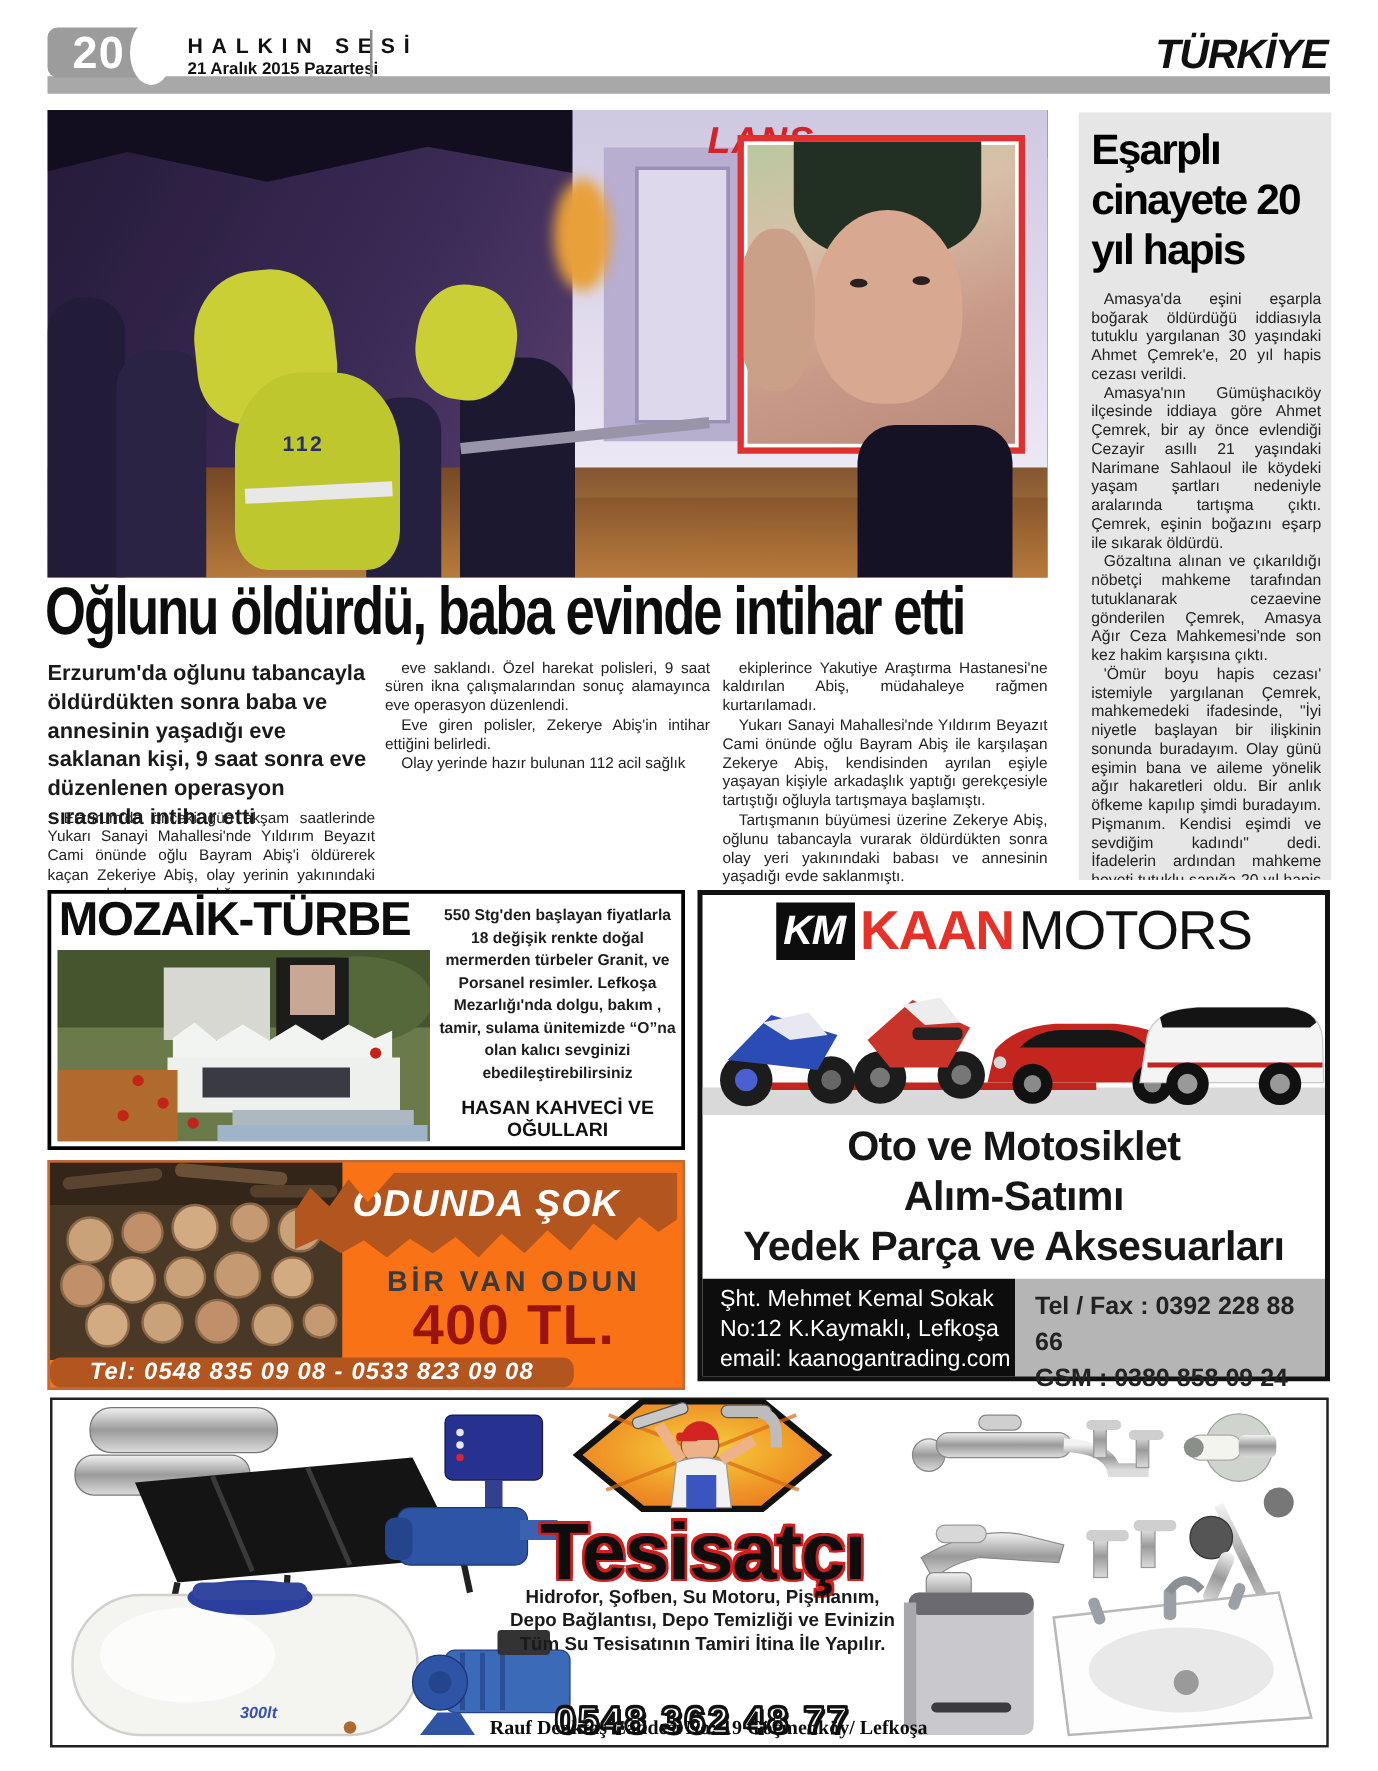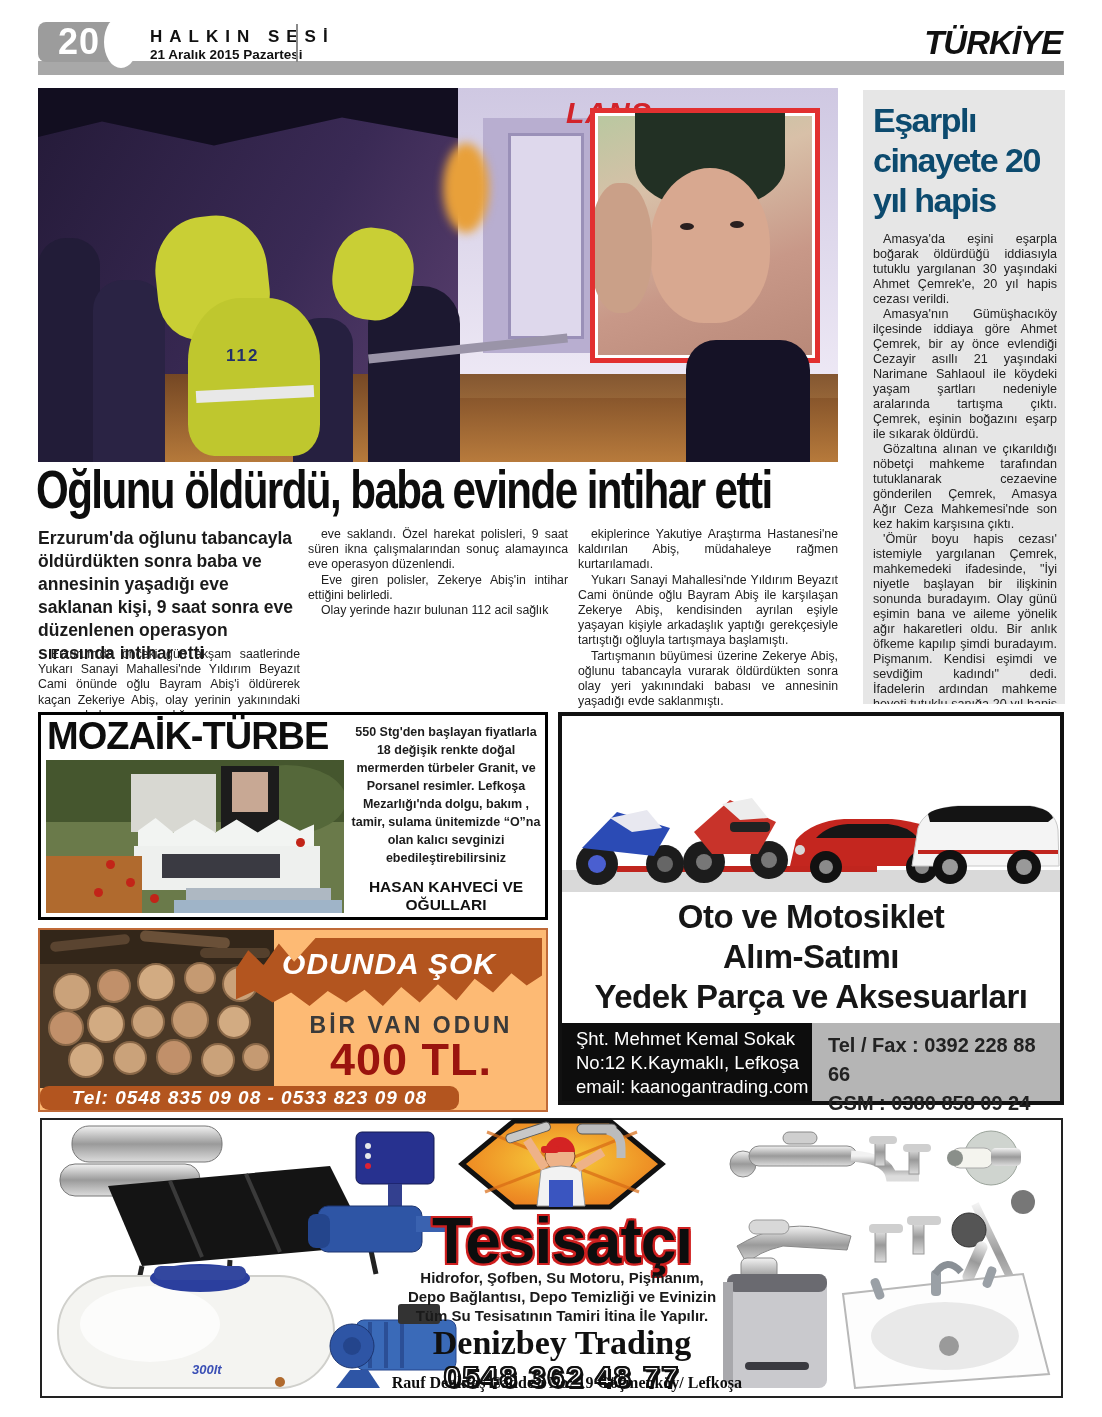--- a/index.html
+++ b/index.html
@@ -49,21 +49,21 @@
       transform:scaleX(0.78);transform-origin:left top;white-space:nowrap;color:#0d0d0d;}
   .lead{left:38px;top:527px;width:262px;font-size:17.5px;font-weight:800;line-height:23px;color:#1a1a1a;}
   .bodycol{font-size:12.3px;line-height:15.2px;text-align:justify;color:#222;}
   .bodycol p{margin:0;text-indent:13px;}
   .col1rest{left:38px;top:647px;width:262px;}
   .col2{left:308px;top:527px;width:260px;}
   .col3{left:578px;top:527px;width:260px;}
   
   .side-panel{left:863px;top:90px;width:202px;height:614px;background:#e6e6e6;
       padding:10px 8px 0 10px;box-sizing:border-box;overflow:hidden;}
-  .side-title{font-size:34px;line-height:40px;font-weight:800;letter-spacing:-1.5px;margin-bottom:12px;color:#0c4a6e;}
+  .side-title{font-size:34px;line-height:40px;font-weight:800;letter-spacing:-1.5px;margin-bottom:12px;color:#000000;}
   .side-body{font-size:12.6px;line-height:15px;text-align:justify;color:#222;}
   .side-body p{margin:0;text-indent:10px;}
   
   .mozaik-ad{left:38px;top:712px;width:510px;height:208px;border:3px solid #000;box-sizing:border-box;background:#fff;}
   .mozaik-title{left:6px;top:0px;font-size:38px;font-weight:900;letter-spacing:-1px;color:#0d0d0d;}
   .mozaik-photo{left:5px;top:45px;width:298px;height:153px;overflow:hidden;background:#6a7a4a;}
   .mz-trees{left:0;top:0;width:298px;height:62px;background:#45562e;}
   .mz-tree2{left:180px;top:5px;width:120px;height:70px;background:#55683a;border-radius:50%;}
   .mz-wall{left:85px;top:14px;width:85px;height:58px;background:#d8d8d2;}
   .mz-stone{left:175px;top:6px;width:58px;height:74px;background:#1c1c1c;}
@@ -89,21 +89,21 @@
   .motors-word{font-size:44px;font-weight:500;color:#111;letter-spacing:-1px;}
   .kaan-vehicles{left:0;top:54px;width:498px;height:122px;}
   .kaan-slogan{left:0;top:181px;width:498px;text-align:center;font-size:33px;font-weight:800;
       line-height:40px;color:#161616;letter-spacing:-0.5px;}
   .kaan-bar{left:0;bottom:0;width:498px;height:78px;display:flex;}
   .kaan-bar-left{width:250px;background:#0d0d0d;color:#fff;font-weight:400;font-size:18.5px;
       line-height:24px;padding:4px 0 0 14px;box-sizing:border-box;}
   .kaan-bar-right{flex:1;background:#b5b5b5;color:#222;font-weight:800;font-size:20px;
       line-height:29px;padding:8px 0 0 16px;box-sizing:border-box;}
   
-  .odun-ad{left:38px;top:928px;width:510px;height:184px;background:#fdba74;border:2px solid #c06a38;box-sizing:border-box;}
+  .odun-ad{left:38px;top:928px;width:510px;height:184px;background:#f97316;border:2px solid #c06a38;box-sizing:border-box;}
   .odun-photo{left:0;top:0;width:234px;height:158px;}
   .odun-banner{left:196px;top:8px;width:306px;height:68px;background:#b3551f;
      clip-path:polygon(0 45%,4% 18%,9% 40%,14% 8%,19% 35%,26% 0,100% 0,100% 55%,95% 70%,90% 52%,84% 80%,78% 60%,72% 92%,66% 68%,60% 95%,54% 72%,48% 100%,42% 76%,36% 95%,30% 78%,24% 100%,18% 80%,12% 95%,6% 78%,0 90%);
      color:#fff;font-weight:800;font-style:italic;font-size:30px;text-align:center;line-height:52px;letter-spacing:1px;}
   .odun-line{left:240px;top:82px;width:262px;text-align:center;font-size:23px;font-weight:800;
      letter-spacing:3px;color:#3a3a3a;}
   .odun-price{left:240px;top:104px;width:262px;text-align:center;font-size:45px;font-weight:900;
      color:#9a140e;letter-spacing:1px;}
   .odun-telbar{left:0px;bottom:0px;width:419px;height:24px;background:#b3551f;border-radius:9px;
      color:#fff;font-weight:800;font-style:italic;font-size:19px;text-align:center;line-height:23px;letter-spacing:1px;margin-top:12px;}
@@ -213,20 +213,25 @@
       <div class="mozaik-desc">550 Stg'den başlayan fiyatlarla 18 değişik renkte doğal mermerden türbeler Granit, ve Porsanel resimler. Lefkoşa Mezarlığı'nda dolgu, bakım , tamir, sulama ünitemizde “O”na olan kalıcı sevginizi ebedileştirebilirsiniz</div>
       <div class="mozaik-company">HASAN KAHVECİ VE OĞULLARI</div>
       <div class="mozaik-tel">
         <div>Tel: 0542 856 22 66 - 0542 884 22 66</div>
         <div>0542 884 47 77 - 0542 857 37 77</div>
       </div>
     </div>
   </div>
 
   <div class="abs kaan-ad">
+    <div class="abs kaan-logo-row">
+      <span class="km-box">KM</span>
+      <span class="kaan-word">KAAN</span>
+      <span class="motors-word">MOTORS</span>
+    </div>
     <svg class="abs kaan-vehicles" viewBox="0 0 498 122">
       <rect x="0" y="100" width="498" height="22" fill="#d9d9d9"></rect>
       <rect x="55" y="96" width="260" height="6" fill="#c0251e"></rect>
 
       <circle cx="35" cy="94" r="21" fill="#1c1c1c"></circle>
         <circle cx="35" cy="94" r="9" fill="#4a5fd0"></circle>
       <circle cx="103" cy="94" r="19" fill="#1c1c1c"></circle>
         <circle cx="103" cy="94" r="8" fill="#666"></circle>
       <path d="M20 78 L55 42 L108 58 L92 86 Z" fill="#2b4bb5"></path>
       <path d="M48 48 L85 40 L100 58 L70 62 Z" fill="#e8e8f0"></path>
@@ -420,18 +425,17 @@
       <rect x="92" y="62" width="24" height="27" fill="#3a55c0"></rect>
       <path d="M88 50 L70 22" stroke="#eeb288" stroke-width="9" fill="none"></path>
       <path d="M120 50 L146 34" stroke="#eeb288" stroke-width="9" fill="none"></path>
     </svg>
     <div class="abs tesisat-title">Tesisatçı</div>
     <div class="abs tesisat-desc">
       <div>Hidrofor, Şofben, Su Motoru, Pişmanım,</div>
       <div>Depo Bağlantısı, Depo Temizliği ve Evinizin</div>
       <div>Tüm Su Tesisatının Tamiri İtina İle Yapılır.</div>
     </div>
-    <div class="abs tesisat-company">Denizbey Trading</div>
     <div class="abs tesisat-phone">0548 362 48 77</div>
     <div class="abs tesisat-address">Rauf Denktaş Caddesi No: 19 Göçmenköy/ Lefkoşa</div>
   </div>
 
 </div>
 
 </body></html>

